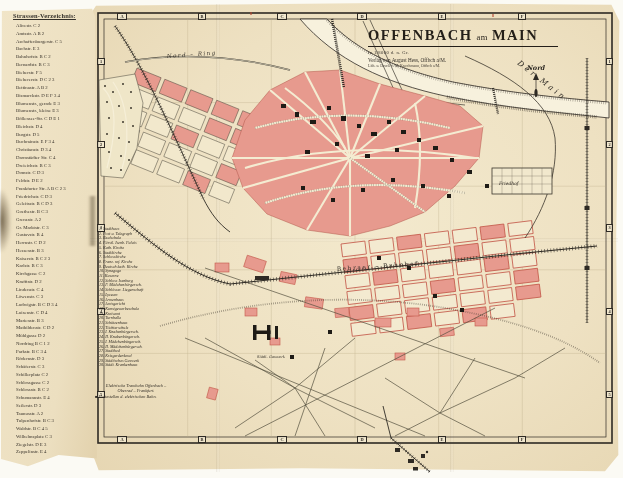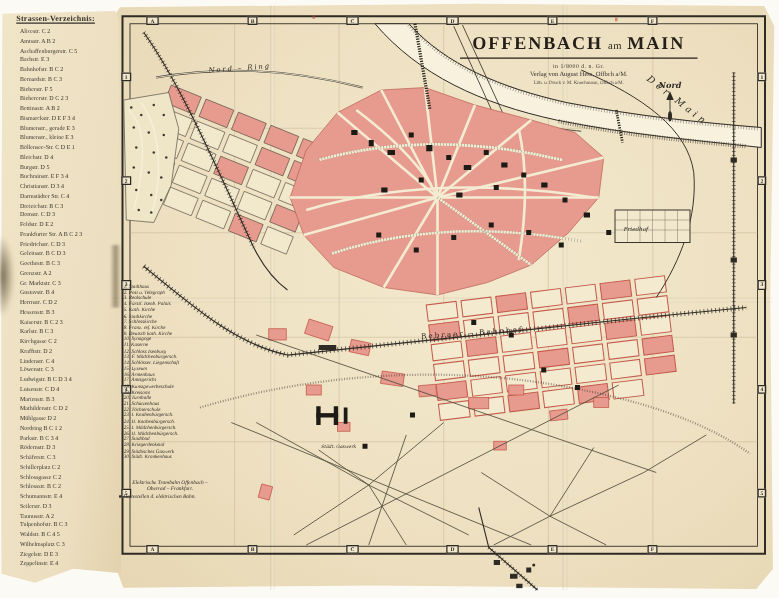--- a/index.html
+++ b/index.html
@@ -54,21 +54,21 @@
     border:0.5px solid #2e2a24;background:rgba(243,234,210,.8);
   }
   .grid-numbers{position:absolute;top:20px;height:416px;width:9px;display:flex;flex-direction:column;}
   .grid-numbers.left{left:96.5px;} .grid-numbers.right{left:605px;}
   .grid-numbers .cell{height:83.2px;display:flex;align-items:center;justify-content:center;}
   .grid-numbers .box{
     font-size:4.4px;line-height:5.2px;font-weight:bold;padding:0 1.5px;
     border:0.5px solid #2e2a24;background:rgba(243,234,210,.8);
   }
   
-  .title-block{position:absolute;left:368px;top:26px;width:190px;text-align:center;}
+  .title-block{position:absolute;left:368px;top:26px;width:190px;text-align:left;}
   .map-title{white-space:nowrap;color:#241f19;
     border-bottom:0.8px solid #241f19;padding-bottom:2px;}
   .map-title .big{font-size:14.5px;letter-spacing:1.5px;font-weight:bold;}
   .map-title .small{font-size:8.5px;letter-spacing:.5px;}
   .scale-line{font-size:4.6px;margin-top:2.5px;letter-spacing:.4px;color:#35302a;}
   .publisher-line{font-size:5.2px;margin-top:2px;color:#35302a;}
   .printer-line{font-size:3.9px;margin-top:1.5px;color:#4a443c;}
   
   .legend{position:absolute;left:99px;top:227px;width:74px;
     font-size:4.1px;line-height:4.7px;color:#322d26;font-style:italic;}

